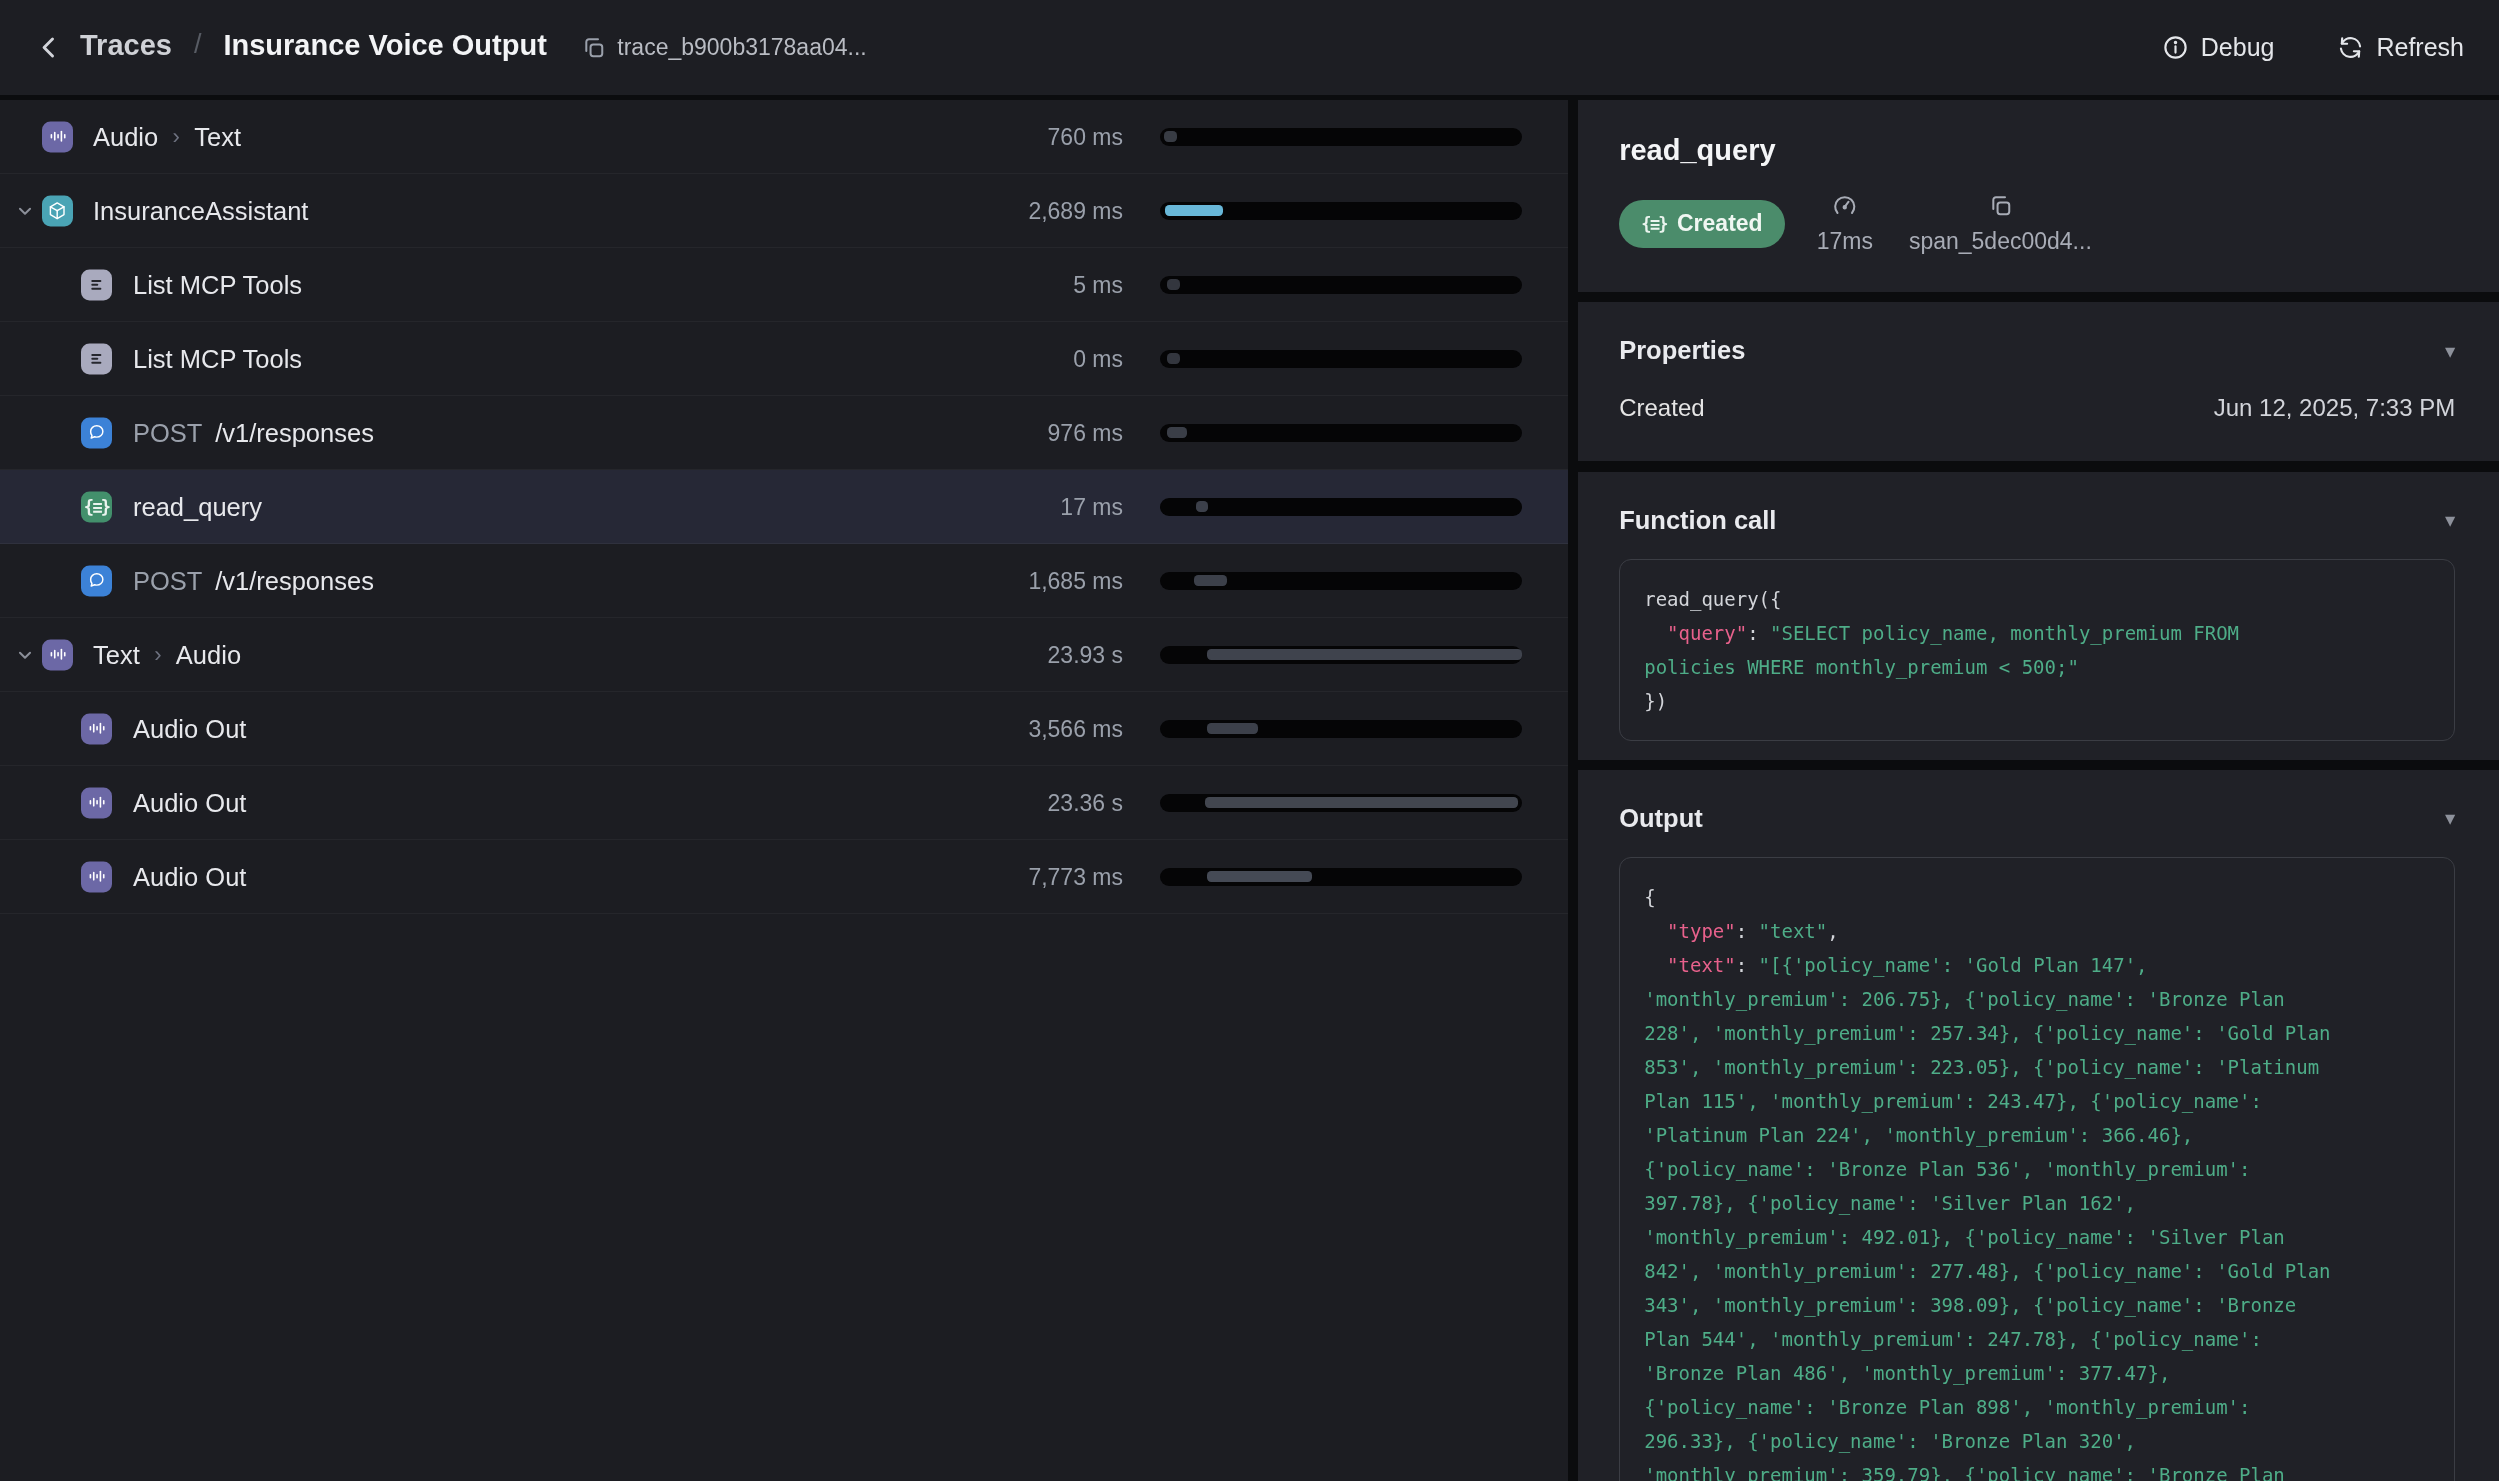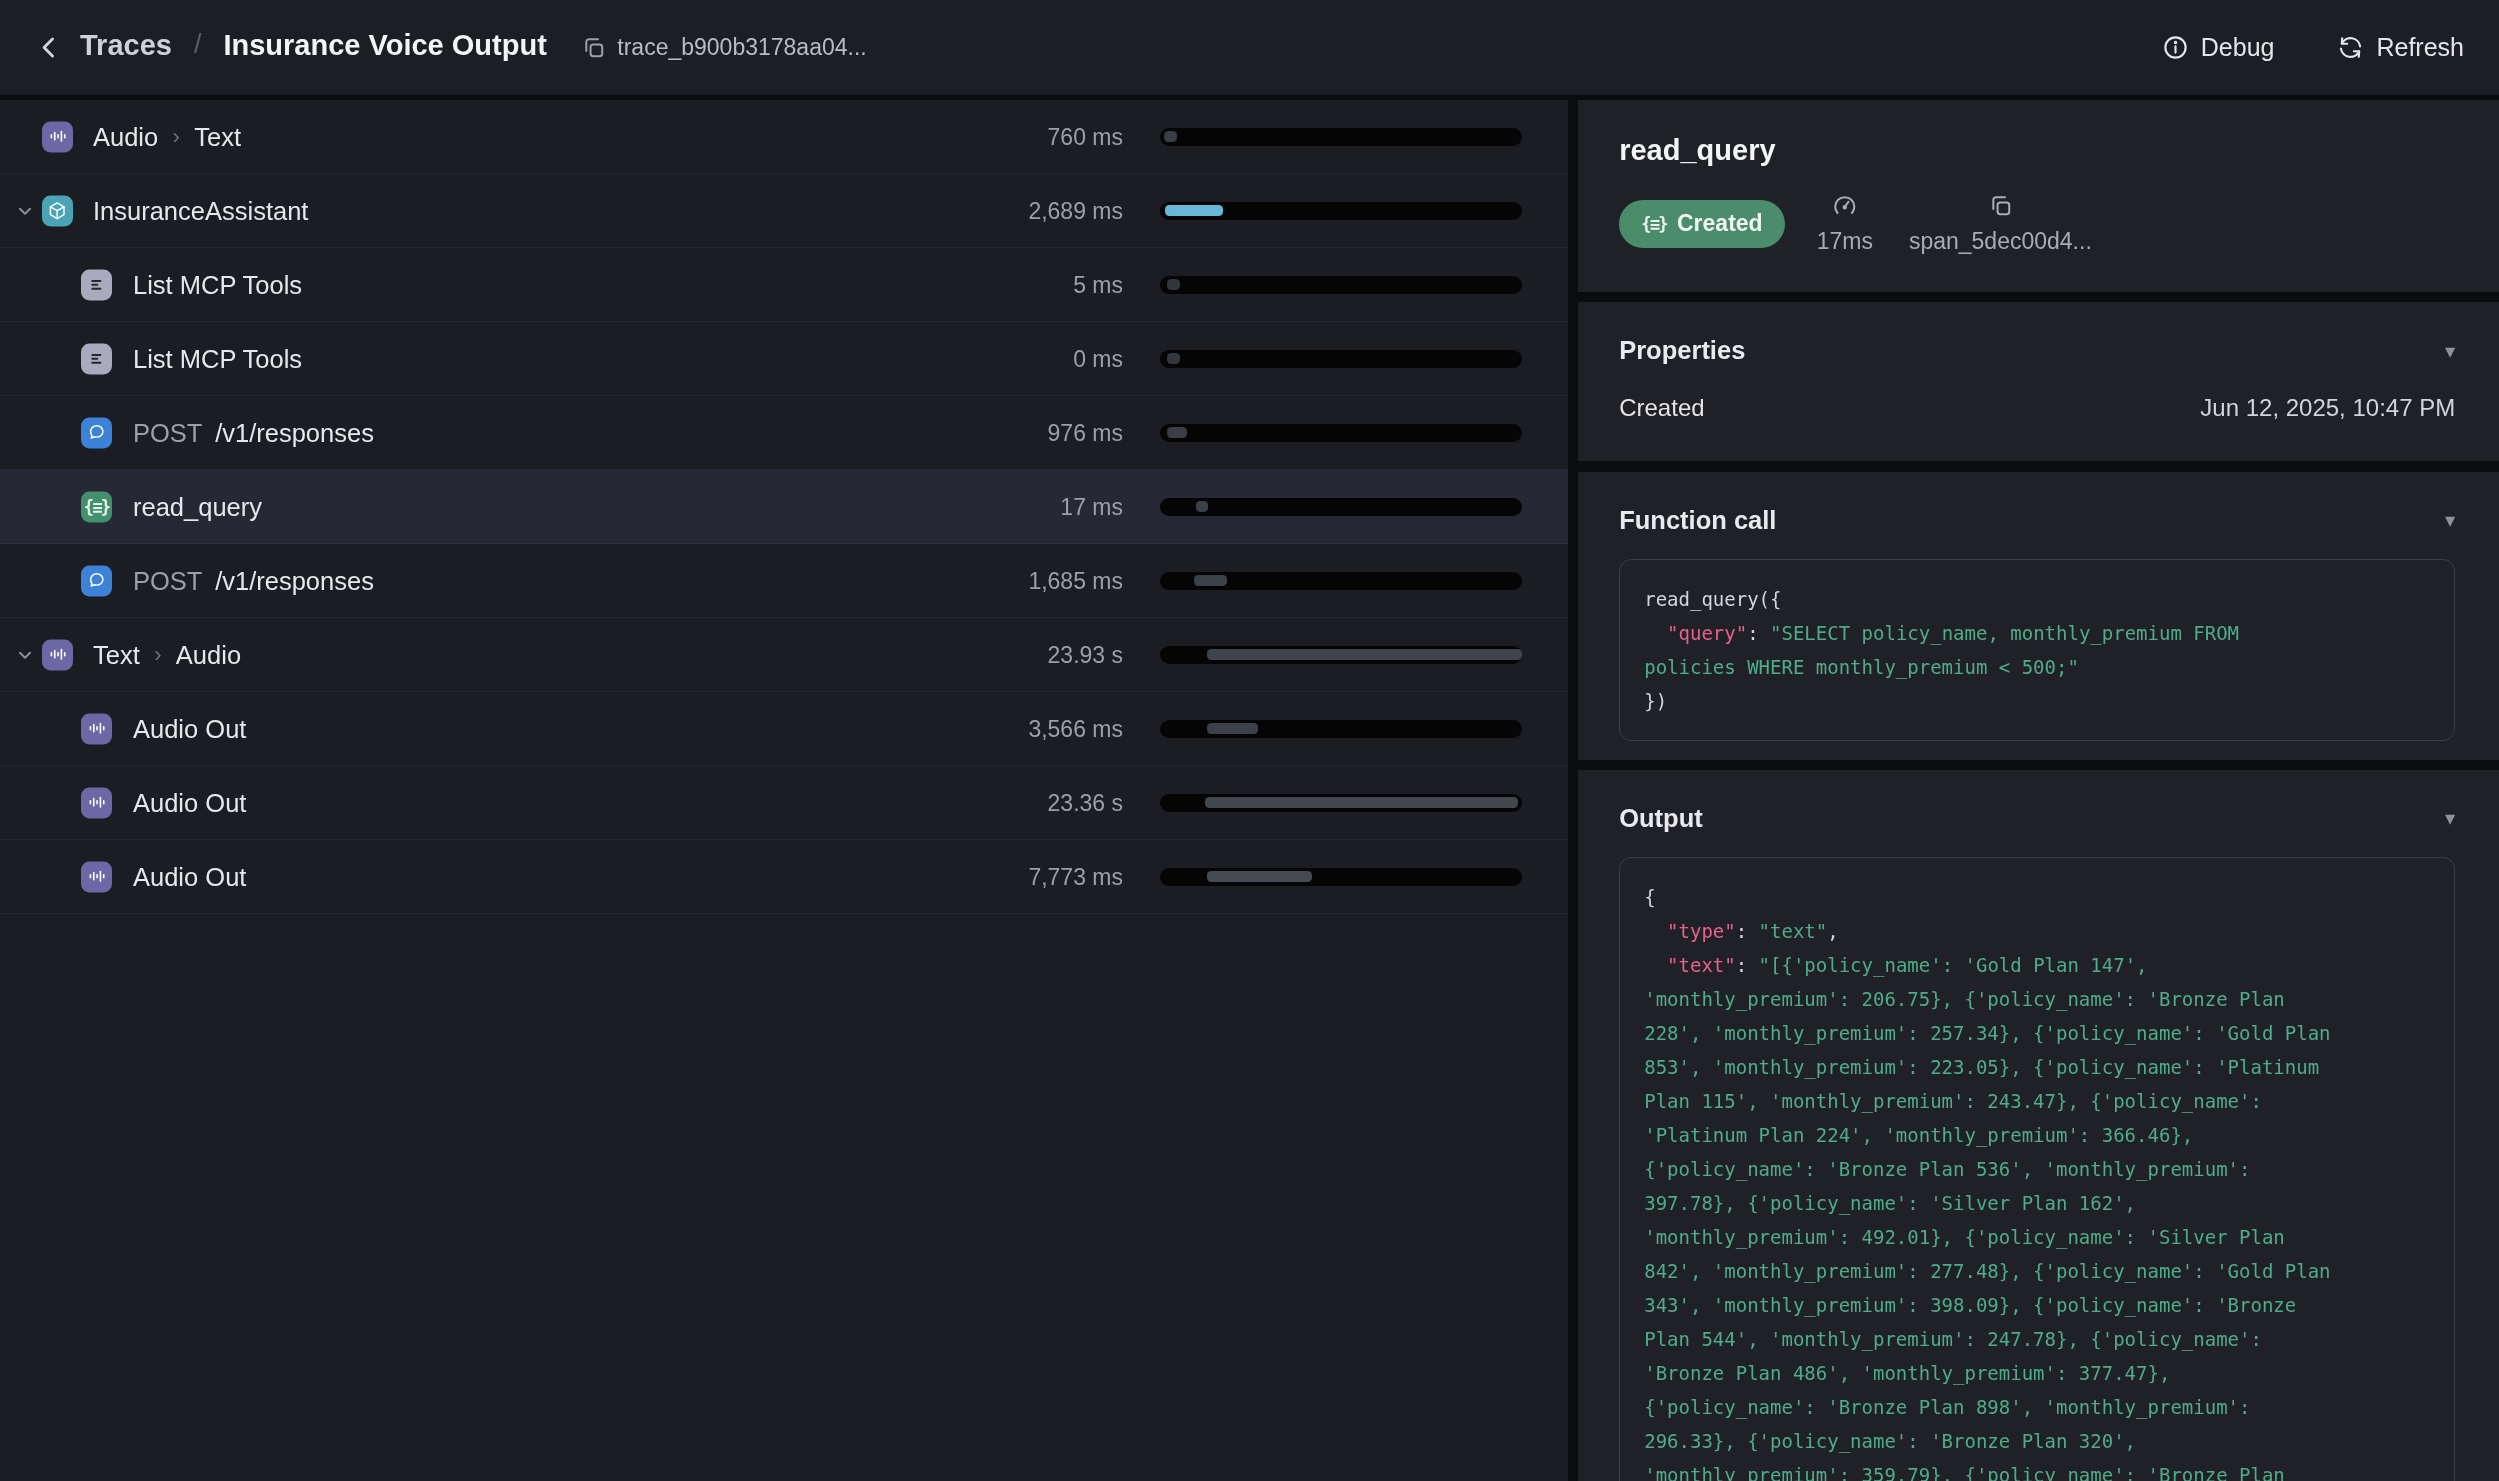--- a/index.html
+++ b/index.html
@@ -358,21 +358,21 @@
       </div>
     </div>
 
     <div class="d-section">
       <div class="sec-header">
         <span class="sec-title">Properties</span>
         <span class="sec-caret">▾</span>
       </div>
       <div class="props-row">
         <span class="prop-label">Created</span>
-        <span class="prop-value">Jun 12, 2025, 10:47 PM</span>
+        <span class="prop-value">Jun 12, 2025, 7:33 PM</span>
       </div>
     </div>
 
     <div class="d-section sec-fn">
       <div class="sec-header">
         <span class="sec-title">Function call</span>
         <span class="sec-caret">▾</span>
       </div>
       <div class="code-block" id="fc-code"><div><span class="cp">read_query({</span></div><div><span class="cp">  </span><span class="ck">"query"</span><span class="cp">: </span><span class="cs">"SELECT policy_name, monthly_premium FROM</span></div><div><span class="cs">policies WHERE monthly_premium &lt; 500;"</span></div><div><span class="cp">})</span></div></div>
     </div>

